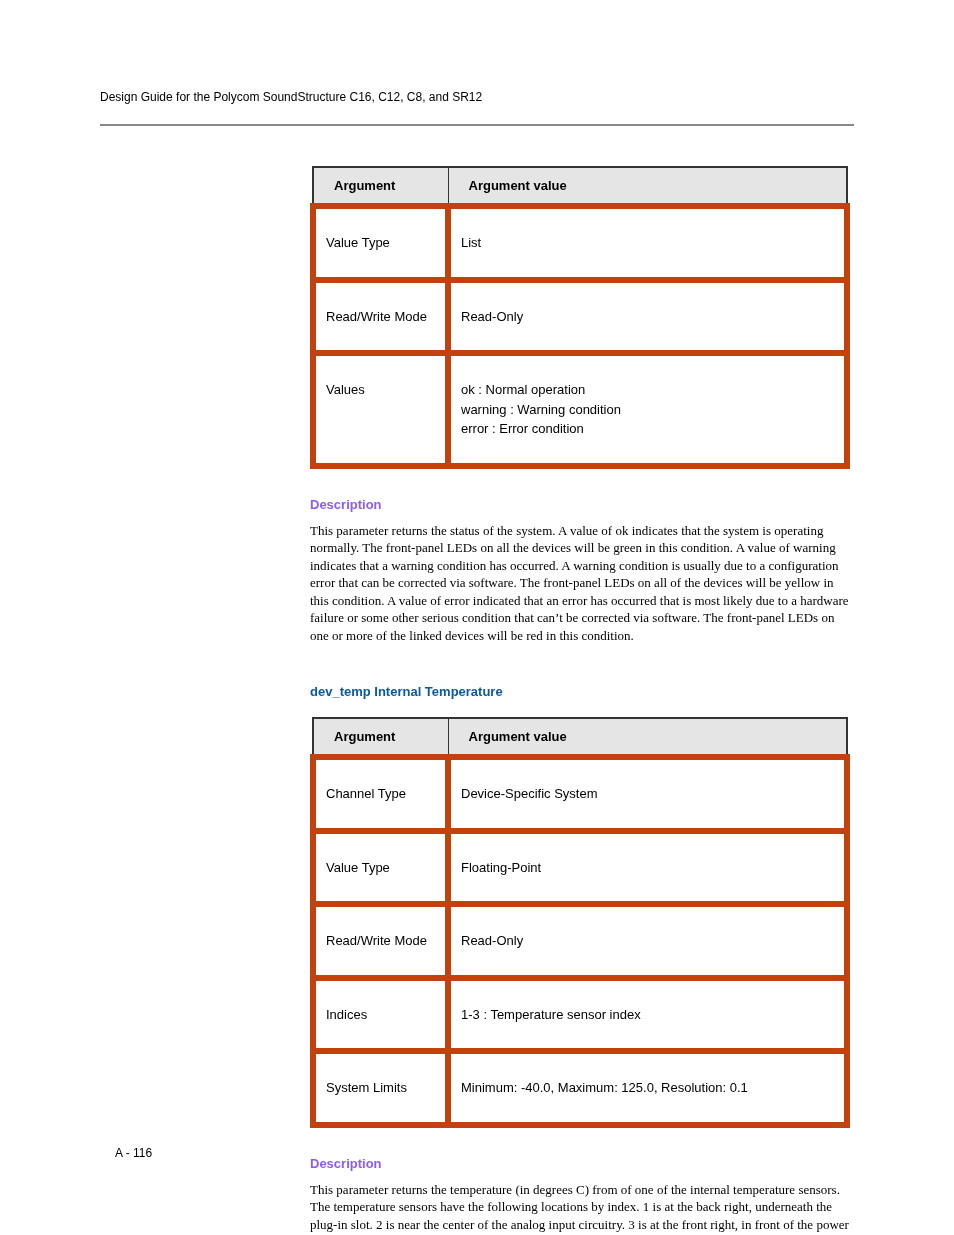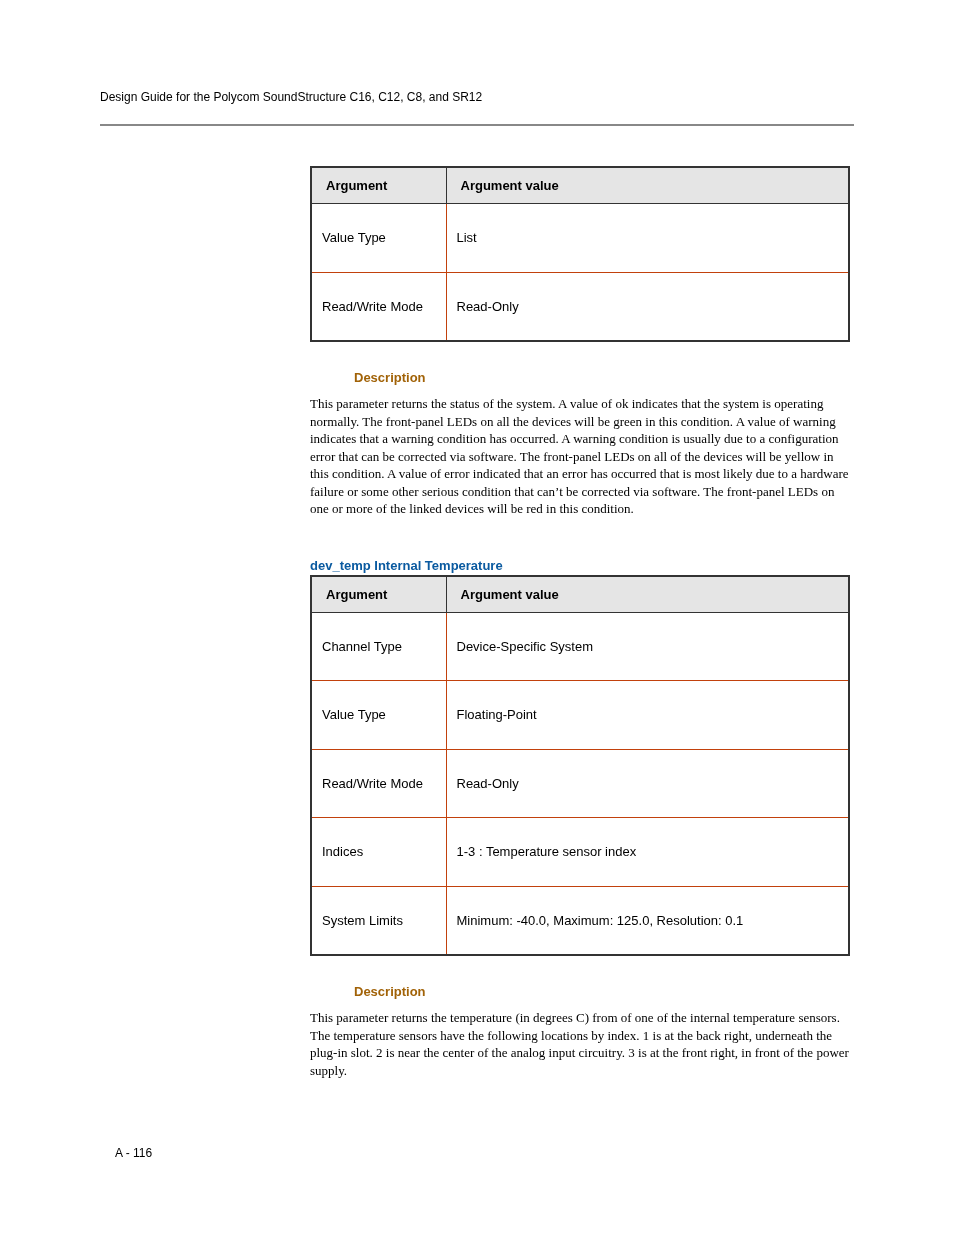--- a/index.html
+++ b/index.html
@@ -27,48 +27,47 @@
     border-collapse: collapse;
     width: 100%;
     border: 2px solid #333;
     font-size: 13px;
     font-family: Arial, Helvetica, sans-serif;
   }
   table.arg-table th {
     background: #e5e5e5;
     text-align: left;
     font-weight: bold;
-    padding: 10px 14px;
+    padding: 10px 20px;
     border: 1px solid #333;
   }
   table.arg-table td {
     padding: 24px 10px;
-    border: 1px solid #c2410c;
+    border: 6px solid #c2410c;
     vertical-align: top;
     line-height: 1.5;
   }
   table.arg-table td.arg-col {
     width: 135px;
   }
   .section-subhead {
-    color: #a16207;
+    color: #8b5cf6;
     font-family: Arial, Helvetica, sans-serif;
     font-weight: bold;
     font-size: 13px;
     margin-top: 28px;
     margin-bottom: 10px;
-    margin-left: 44px;
   }
   .section-head {
     color: #0a5aa0;
     font-family: Arial, Helvetica, sans-serif;
     font-weight: bold;
     font-size: 13px;
     margin-top: 40px;
-    margin-bottom: 2px;
+    margin-bottom: 18px;
   }
   p.body {
     font-family: Liberation Serif, serif;
     font-size: 13px;
     line-height: 1.35;
     color: #000;
   }
   .page-number {
     position: absolute;
     bottom: 75px;
@@ -93,20 +92,28 @@
       </tr>
     </thead>
     <tbody>
       <tr>
         <td class="arg-col">Value Type</td>
         <td>List</td>
       </tr>
       <tr>
         <td class="arg-col">Read/Write Mode</td>
         <td>Read-Only</td>
+      </tr>
+      <tr>
+        <td class="arg-col">Values</td>
+        <td>
+          <span class="values-line">ok : Normal operation</span>
+          <span class="values-line">warning : Warning condition</span>
+          <span class="values-line">error : Error condition</span>
+        </td>
       </tr>
     </tbody>
   </table>
 
   <div class="section-subhead">Description</div>
   <p class="body">This parameter returns the status of the system. A value of ok indicates that the system is operating normally. The front-panel LEDs on all the devices will be green in this condition. A value of warning indicates that a warning condition has occurred. A warning condition is usually due to a configuration error that can be corrected via software. The front-panel LEDs on all of the devices will be yellow in this condition. A value of error indicated that an error has occurred that is most likely due to a hardware failure or some other serious condition that can’t be corrected via software. The front-panel LEDs on one or more of the linked devices will be red in this condition.</p>
 
   <div class="section-head">dev_temp Internal Temperature</div>
 
   <table class="arg-table">

